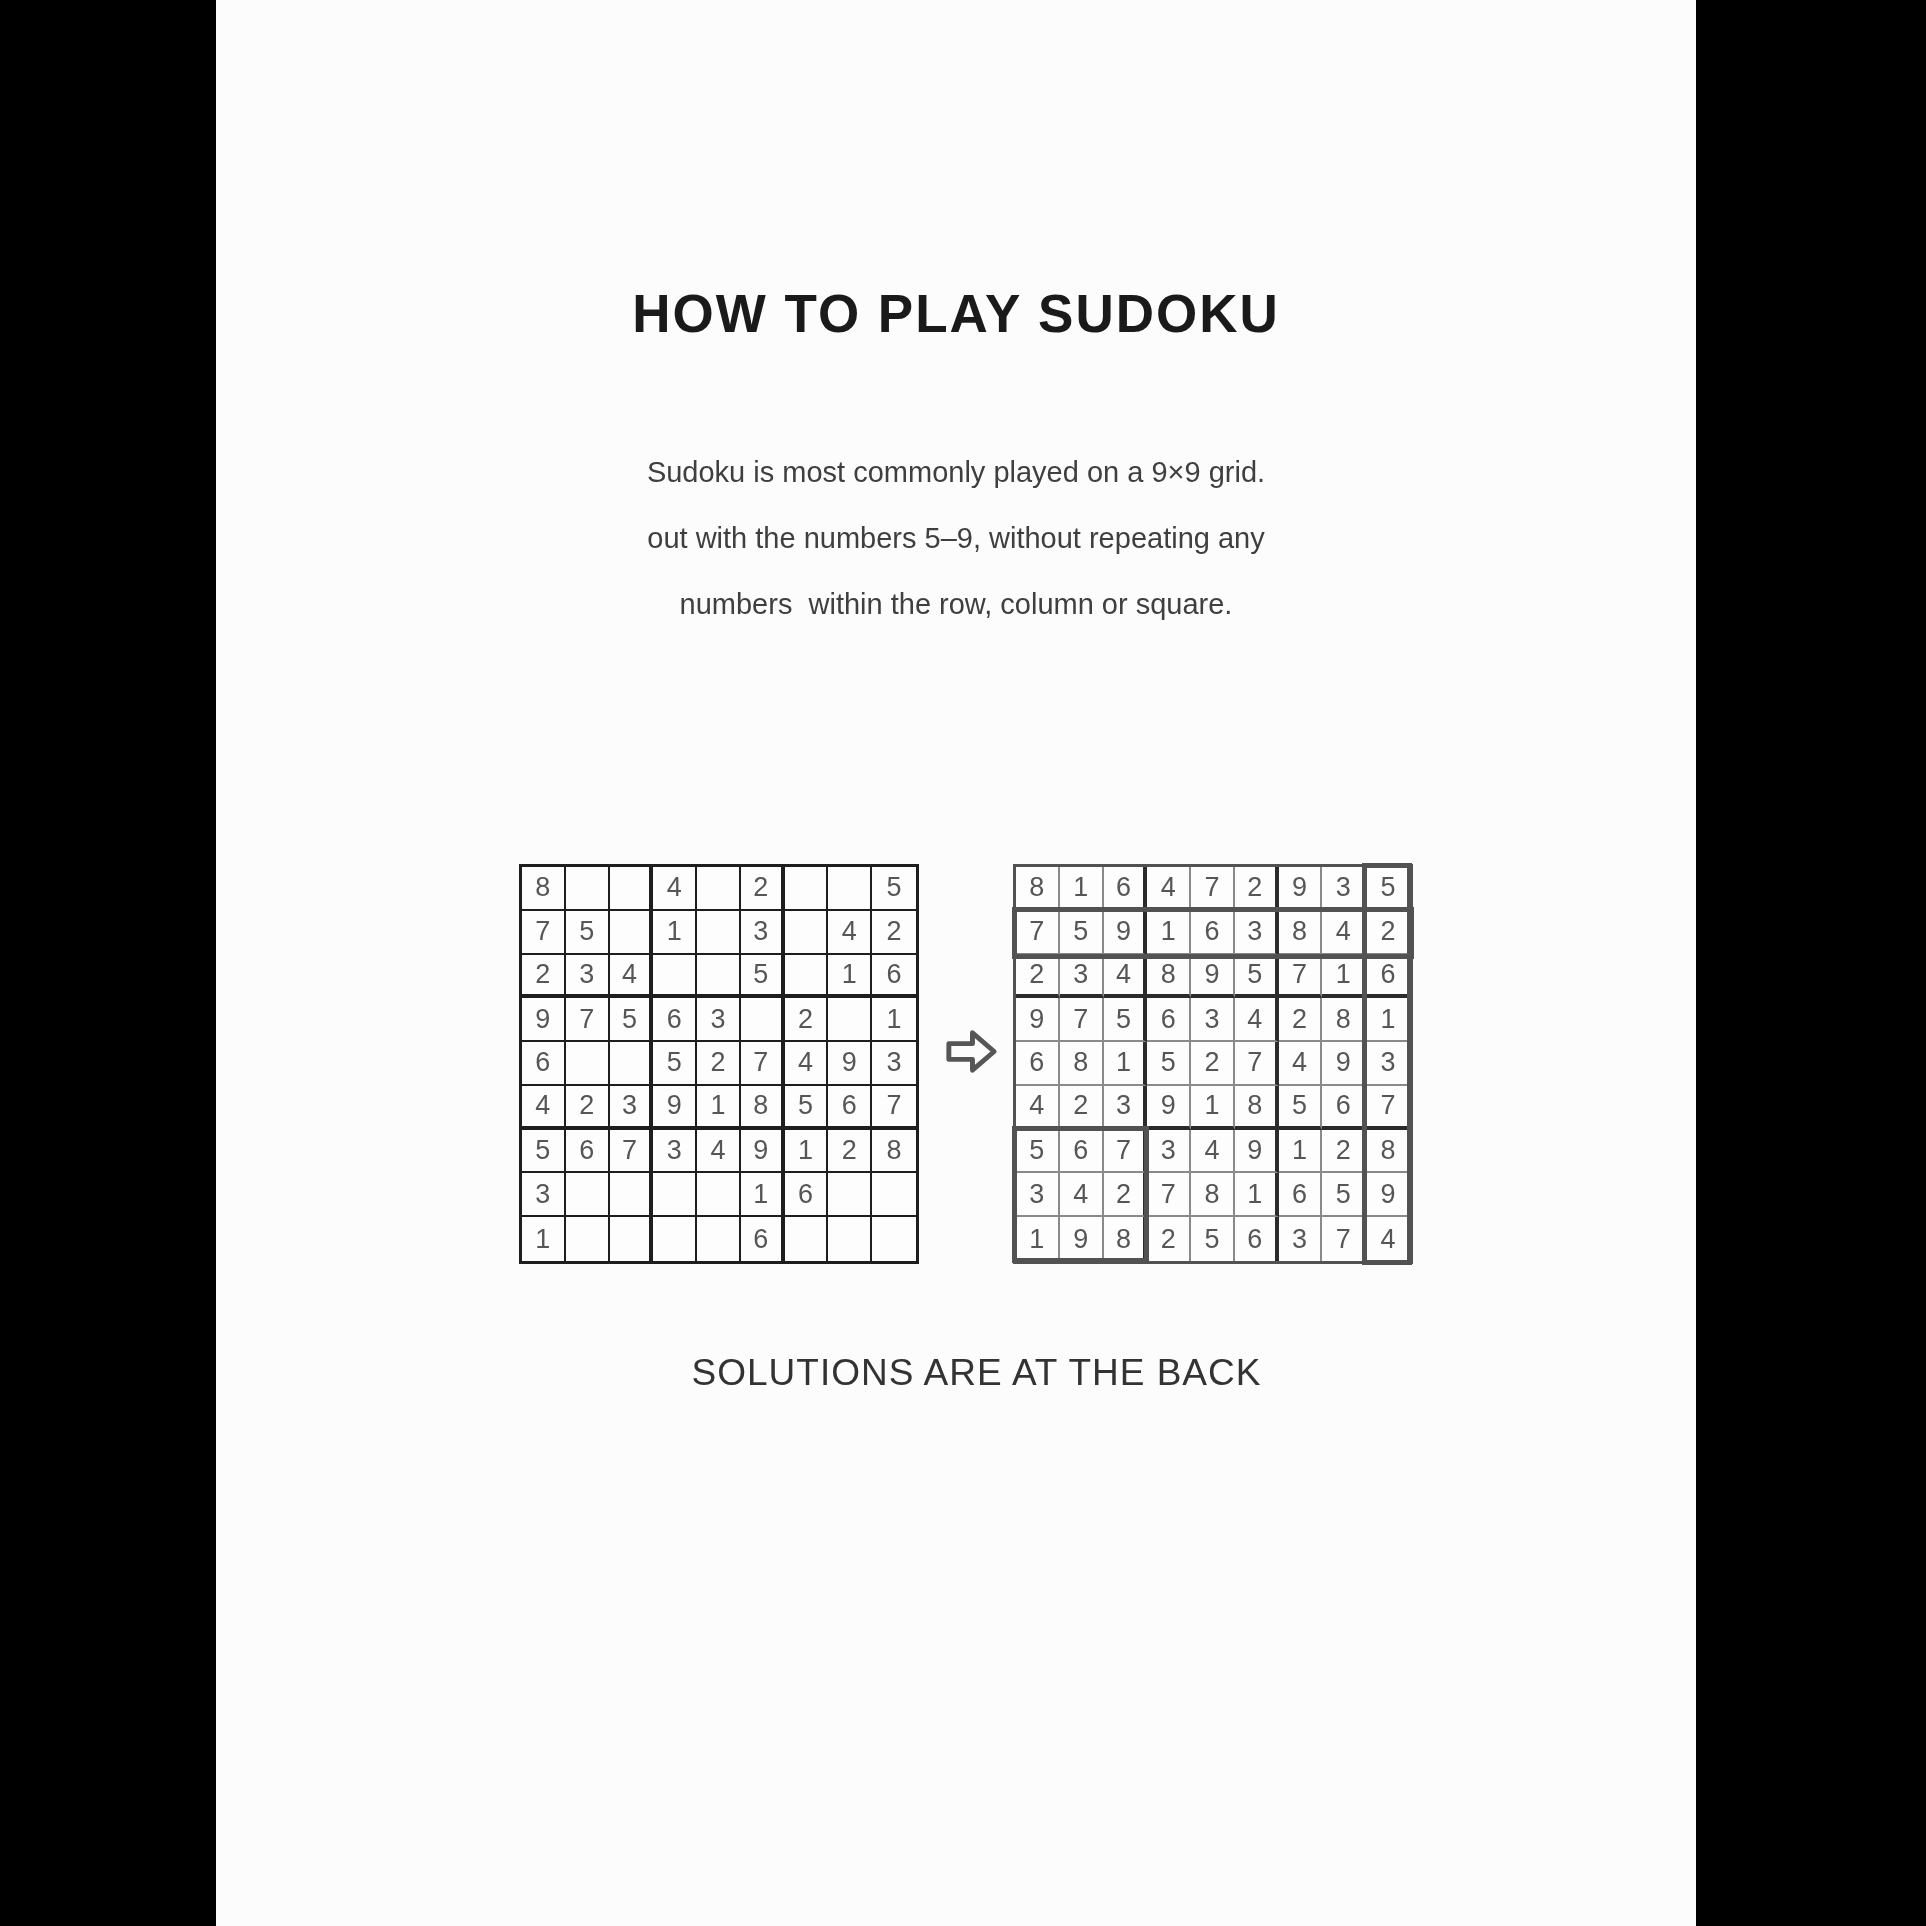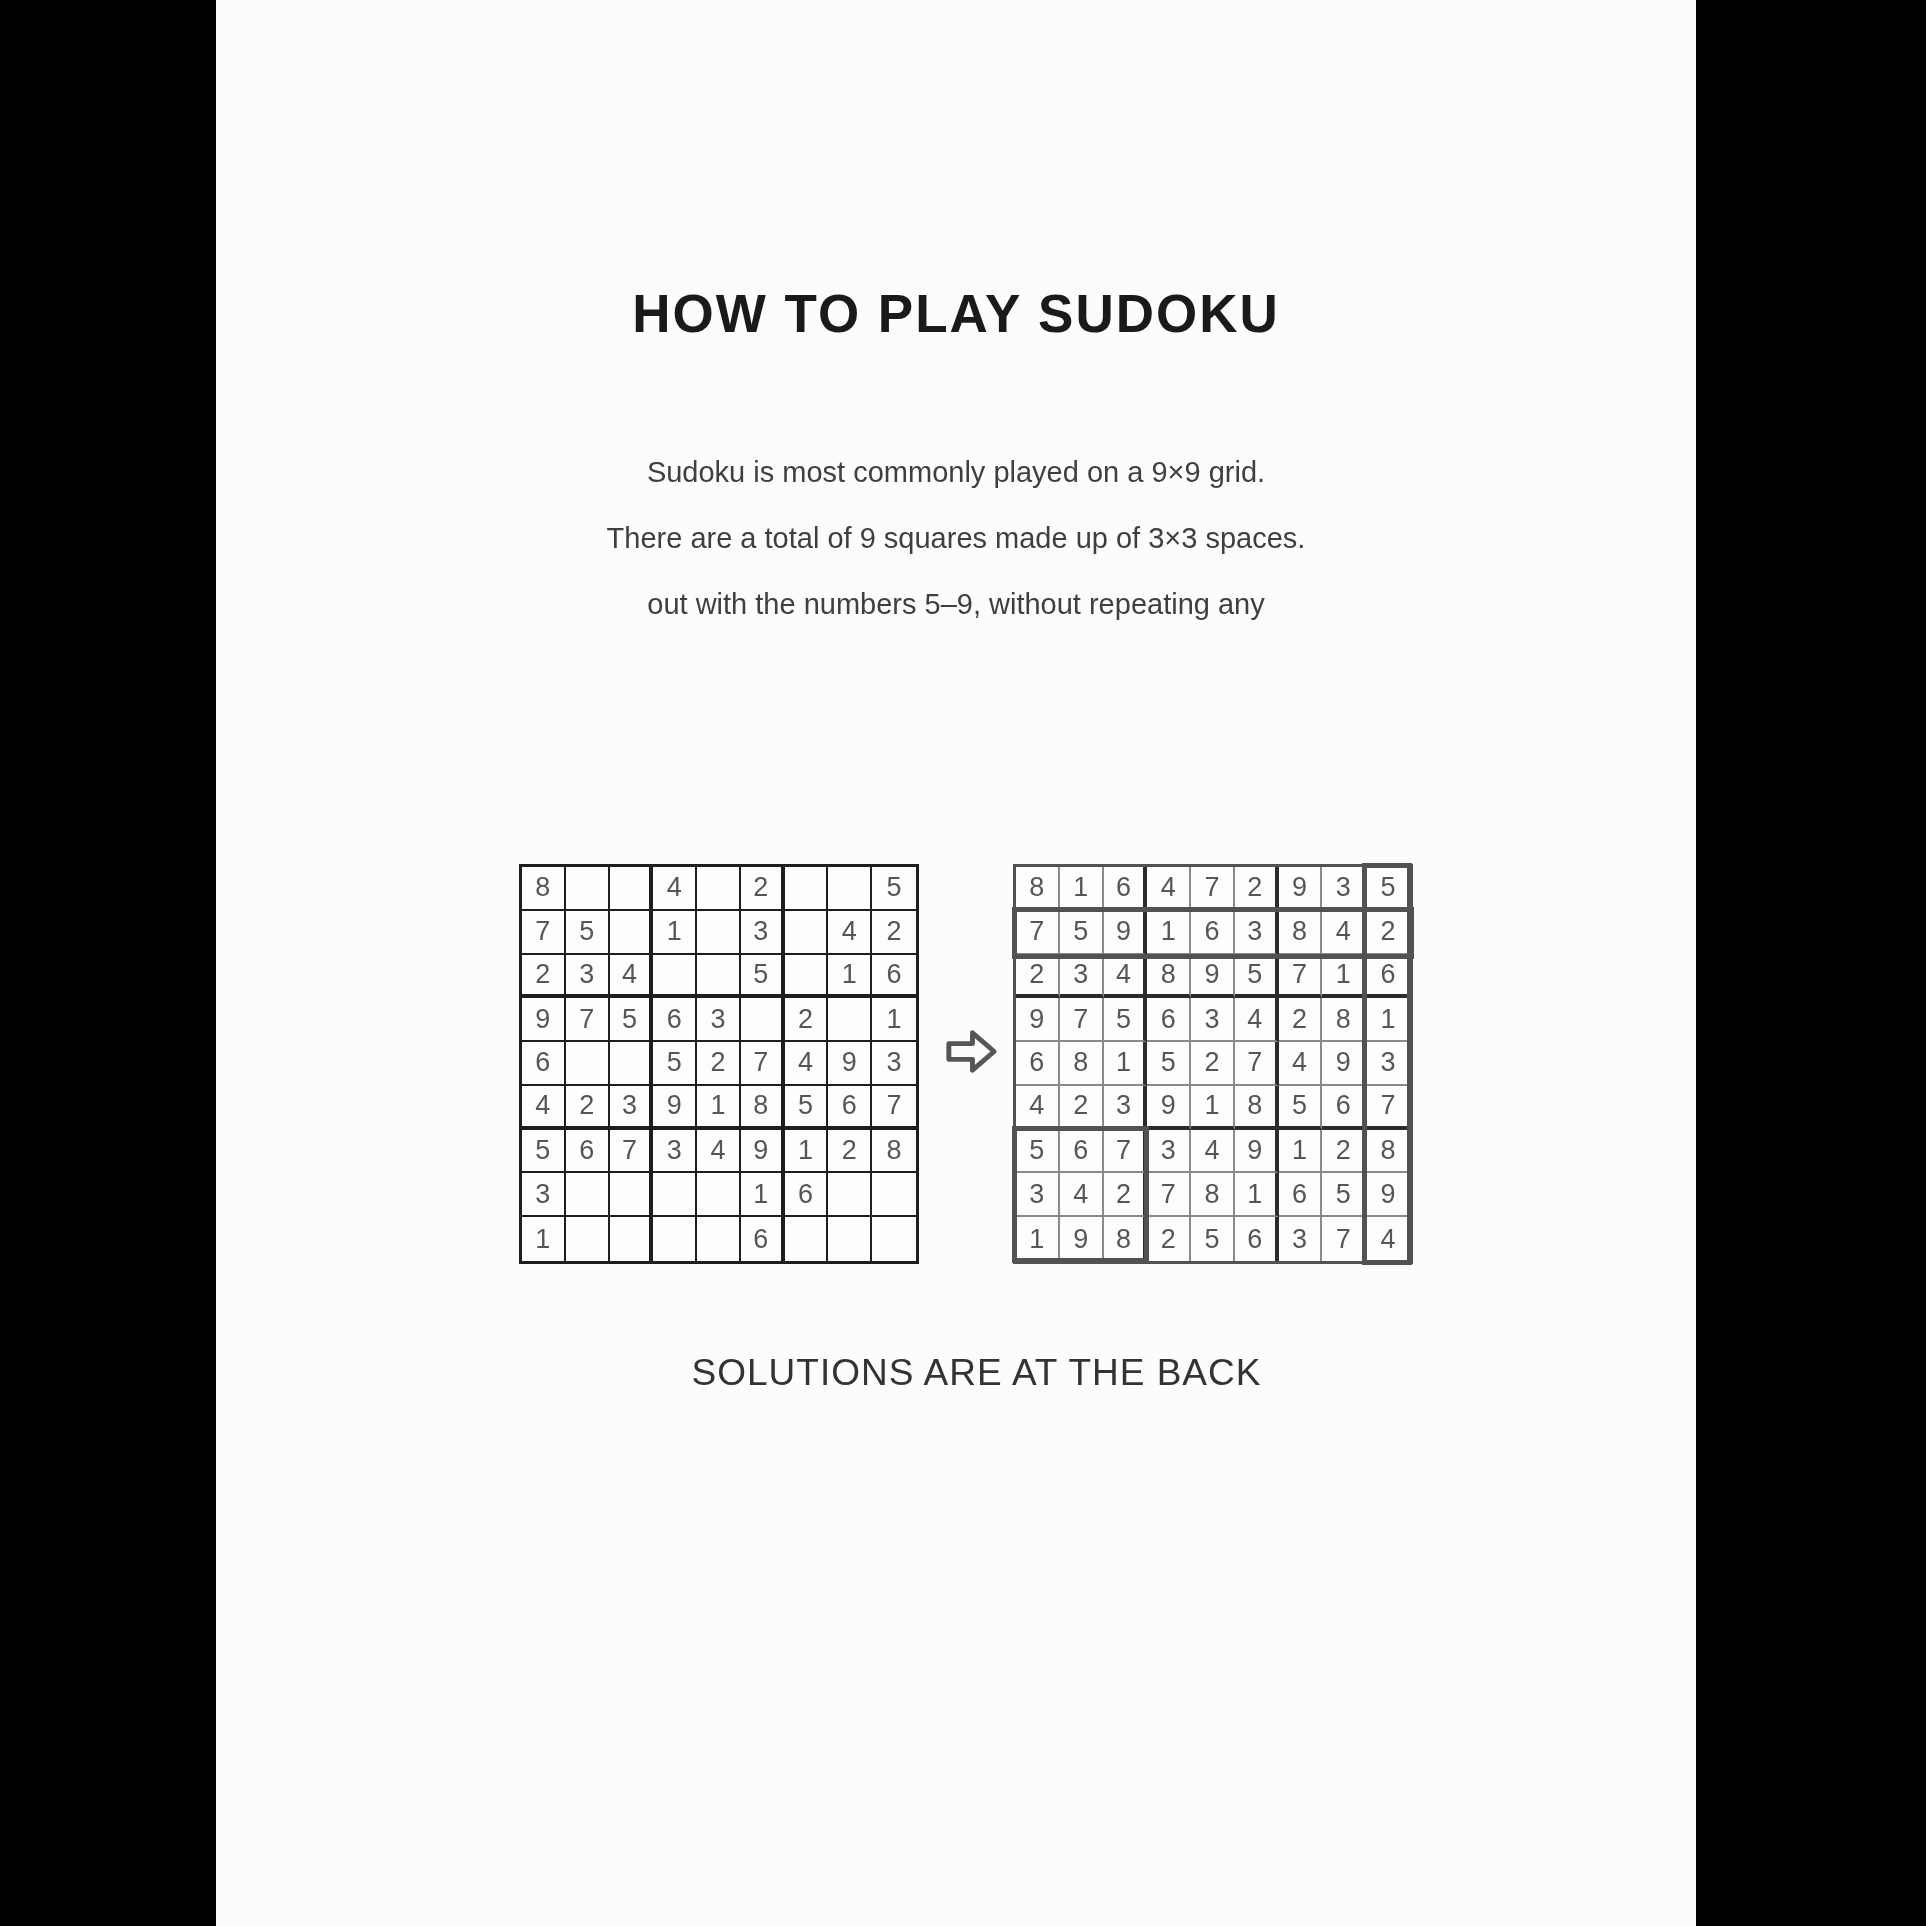--- a/index.html
+++ b/index.html
@@ -77,22 +77,22 @@
 </style>
 </head>
 <body>
 
 <div class="page">
 
   <div class="title">HOW TO PLAY SUDOKU</div>
 
   <div class="intro">
     <div class="line">Sudoku is most commonly played on a 9×9 grid.</div>
-    <div class="line">There are a total of 9 squares made up of 3×3 spaces.</div>
     <div class="line">out with the numbers 5–9, without repeating any</div>
+    <div class="line">numbers  within the row, column or square.</div>
   </div>
 
   <div class="grid-wrap" id="puzzle-wrap">
     <div class="grid pz" id="puzzle-grid">
         <div class="cell">8</div>
         <div class="cell"></div>
         <div class="cell cr"></div>
         <div class="cell">4</div>
         <div class="cell"></div>
         <div class="cell cr">2</div>

